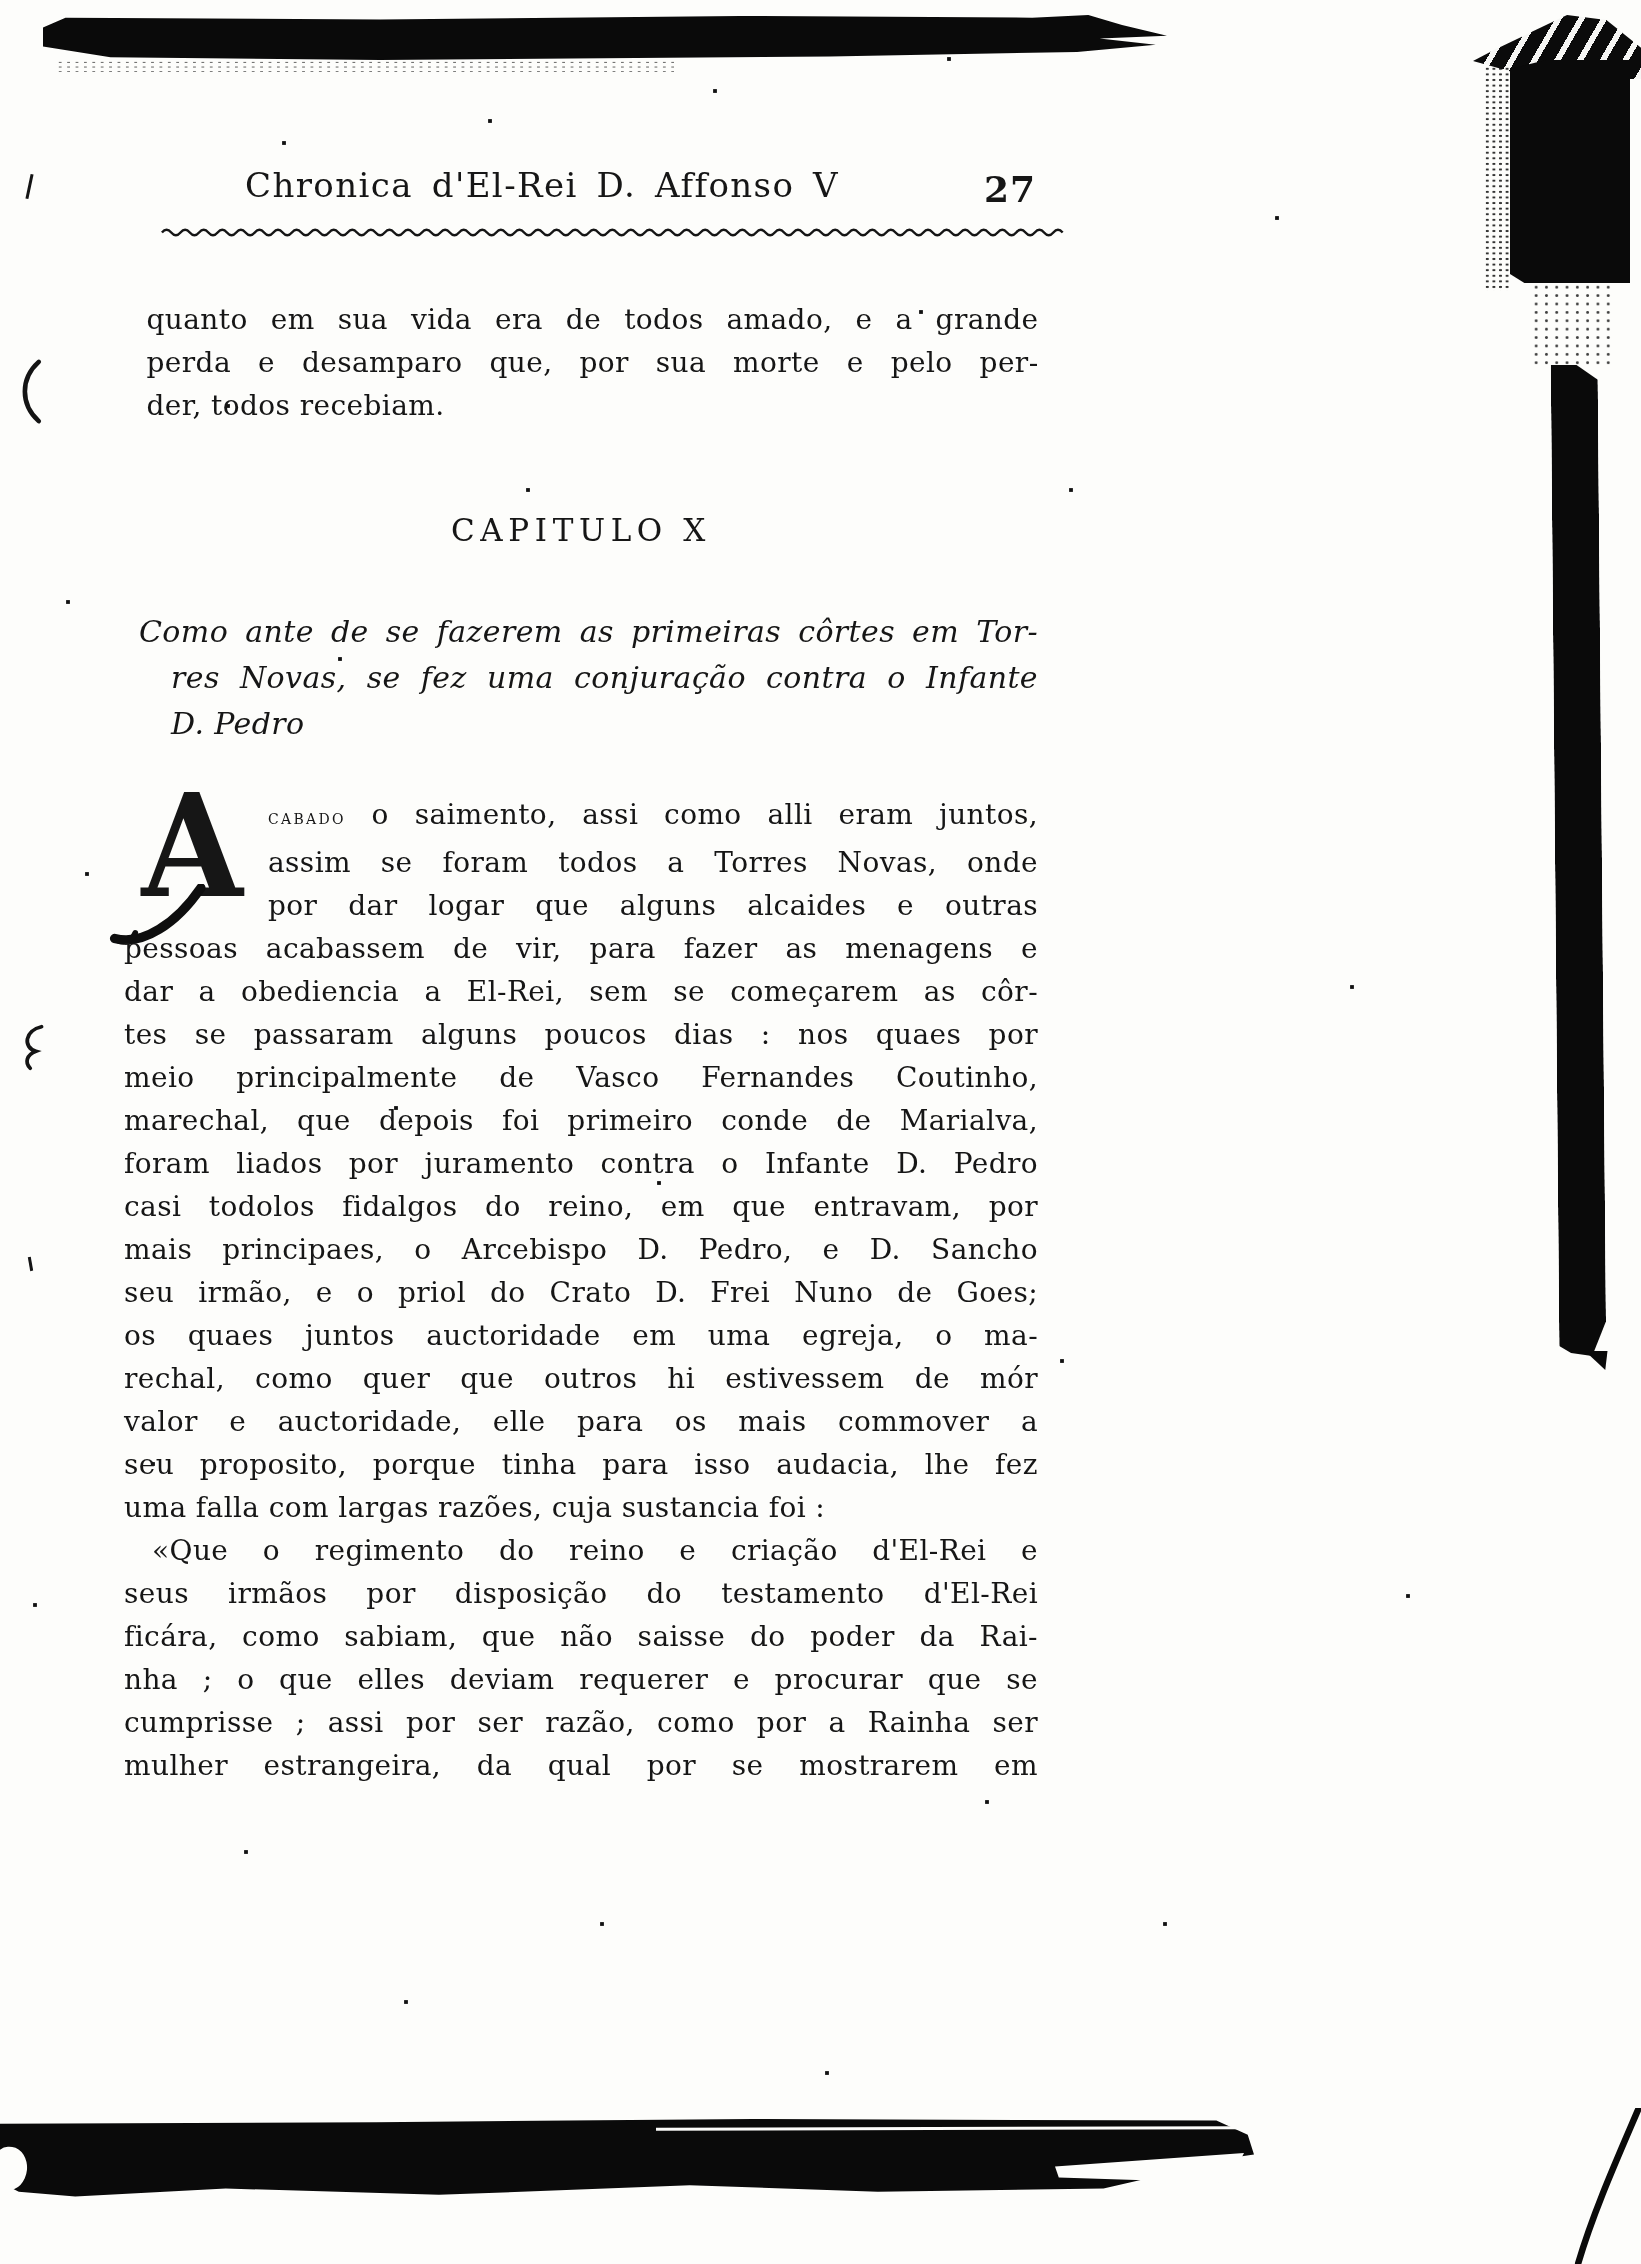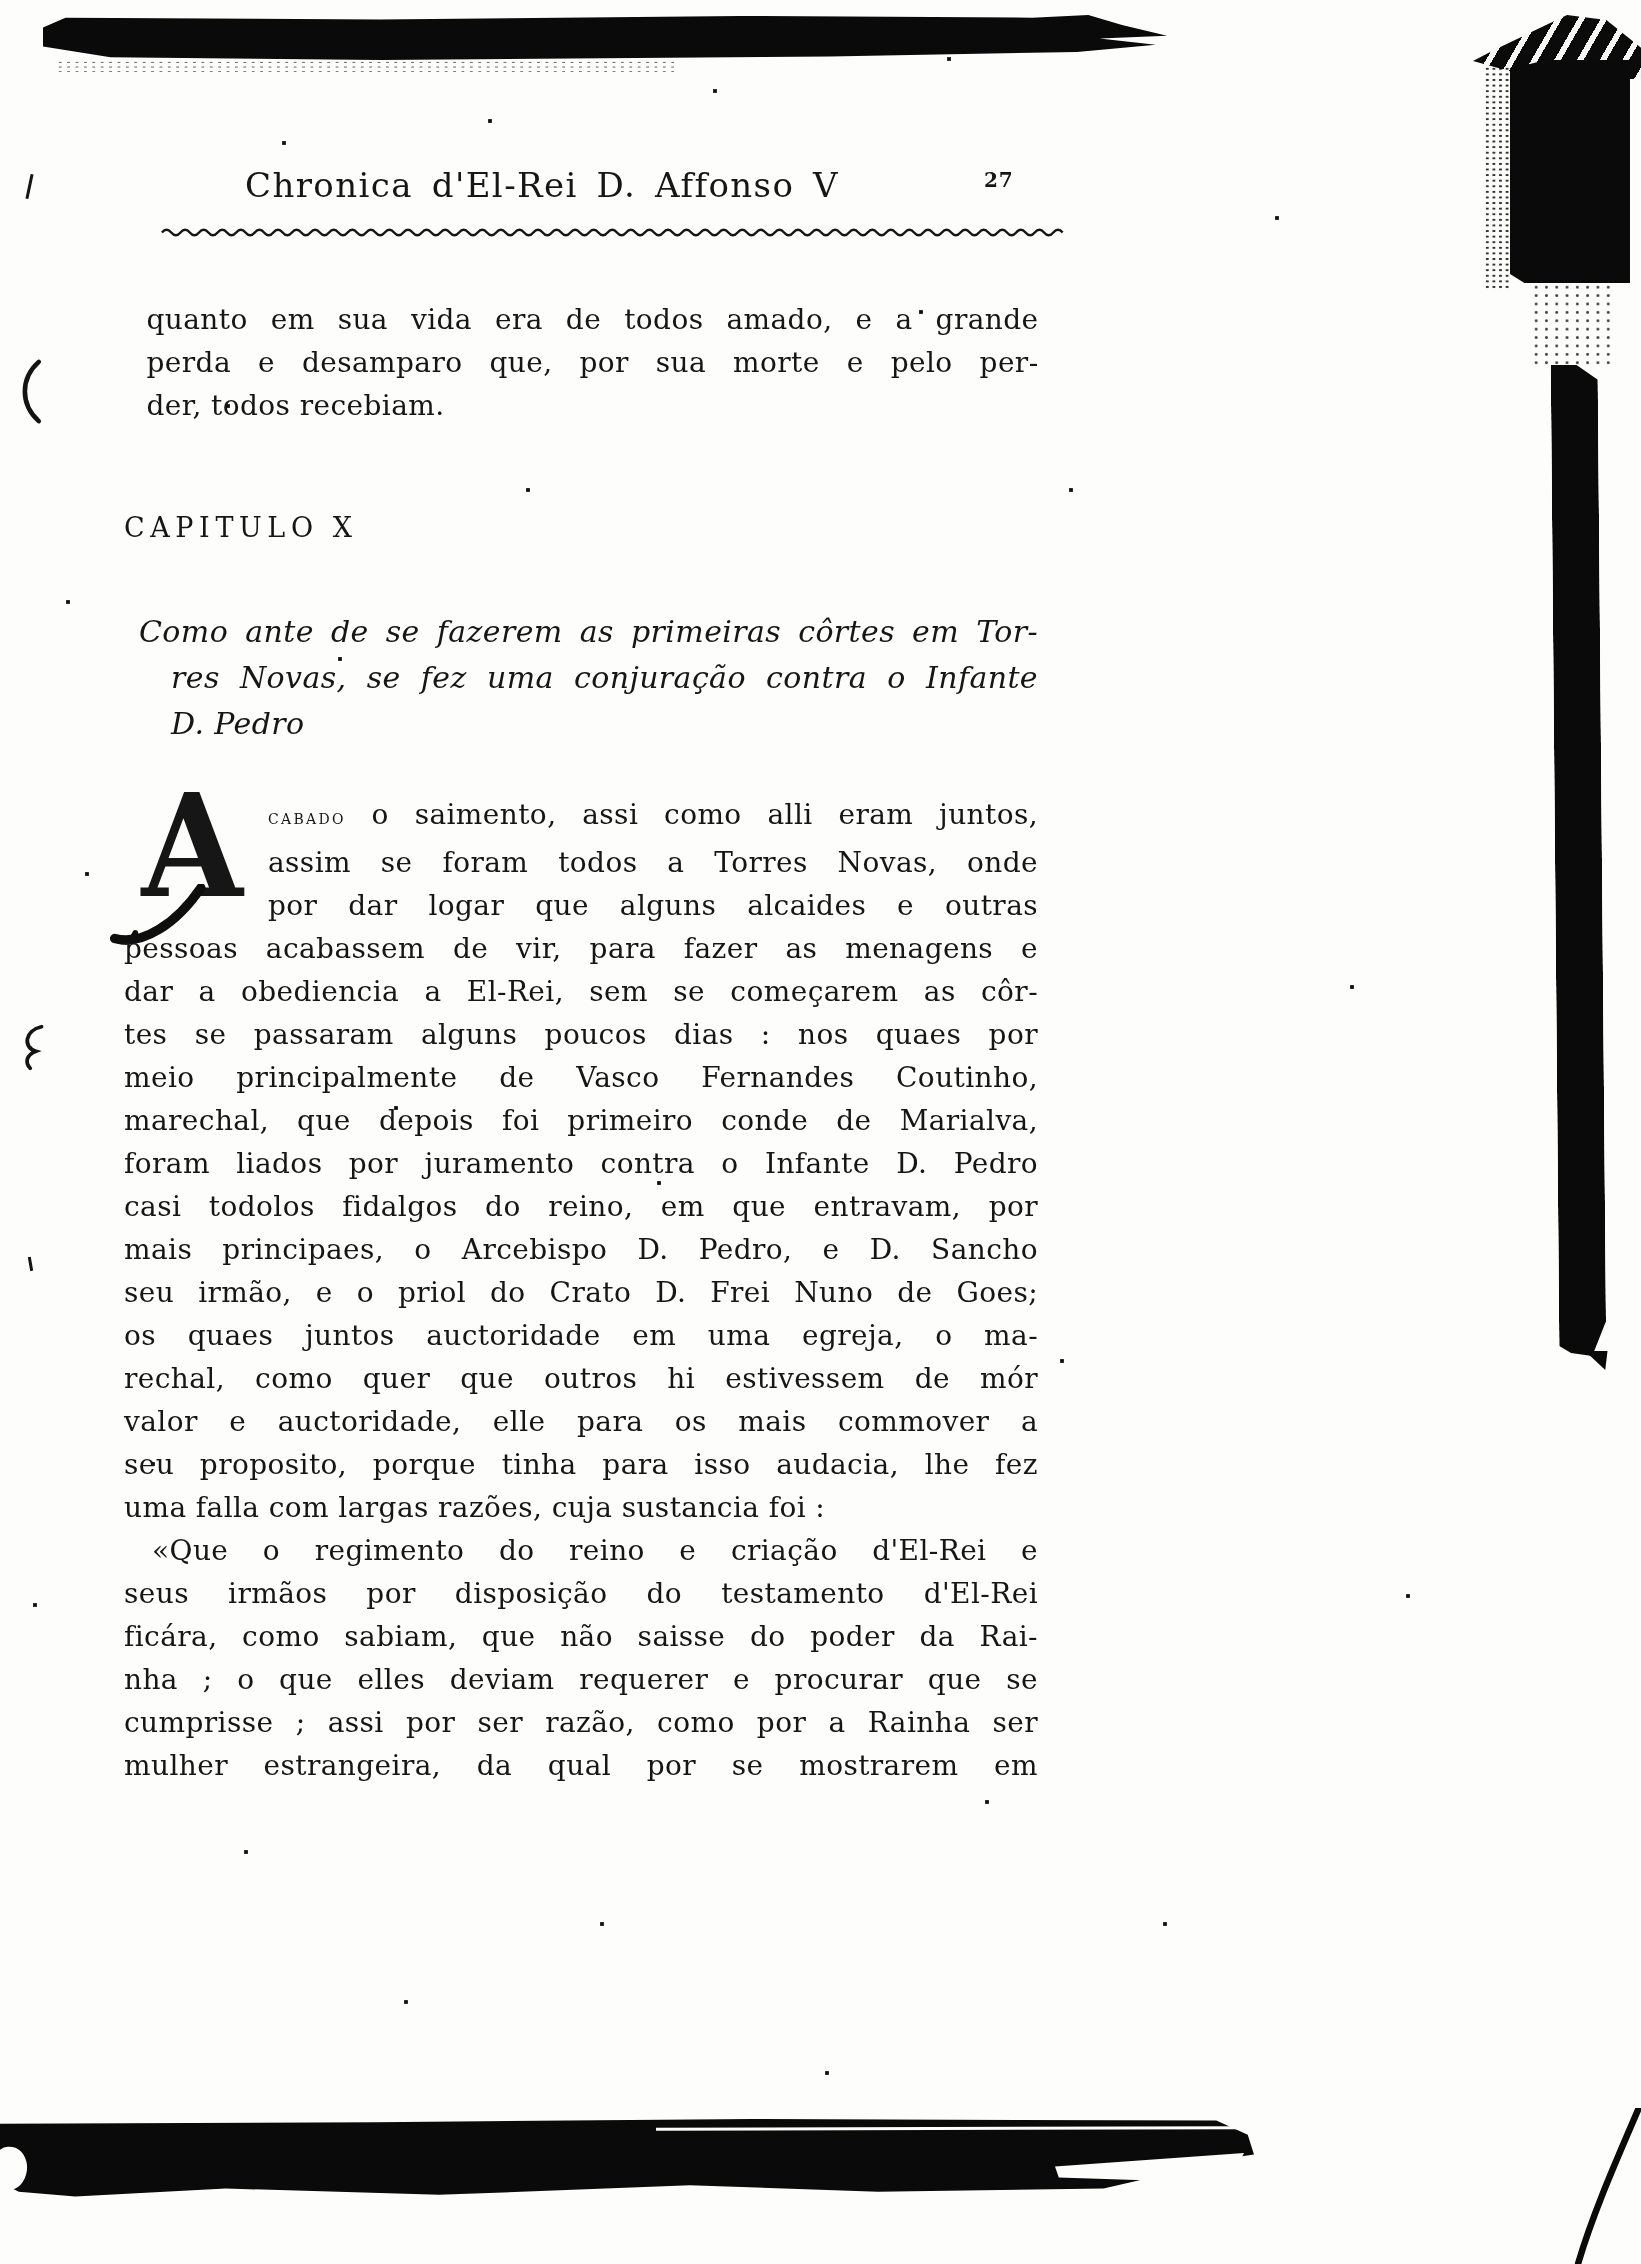--- a/index.html
+++ b/index.html
@@ -18,28 +18,28 @@
   .dc-indent { margin-left:144px; }
   .q-indent  { padding-left:28px; }
 
   
   .running-head {
     position:absolute; left:245px; top:165px;
     font-size:34px; letter-spacing:1.4px; word-spacing:6.6px;
   }
   .folio {
     position:absolute; left:984px; top:168px;
-    font-size:20px; font-weight:700; letter-spacing:0.9px;
+    font-size:36px; font-weight:700; letter-spacing:0.9px;
   }
   .wavy { position:absolute; left:156px; top:226px; }
 
   
   .chap-head {
     position:absolute; left:124px; top:512px; width:914px;
-    font-size:27px; letter-spacing:5.6px;
+    text-align:center; font-size:31px; letter-spacing:5.6px;
   }
   .chap-sub { position:absolute; left:124px; top:609px; width:914px; }
   .chap-sub .bl { font-style:italic; font-size:30px; line-height:46px; }
   .sub1 { padding-left:15px; }
   .sub2 { padding-left:47px; }
 
   
   .para1 { top:298px; margin-left:22.5px; width:892px; }
   .mainp { top:793px; }
 

